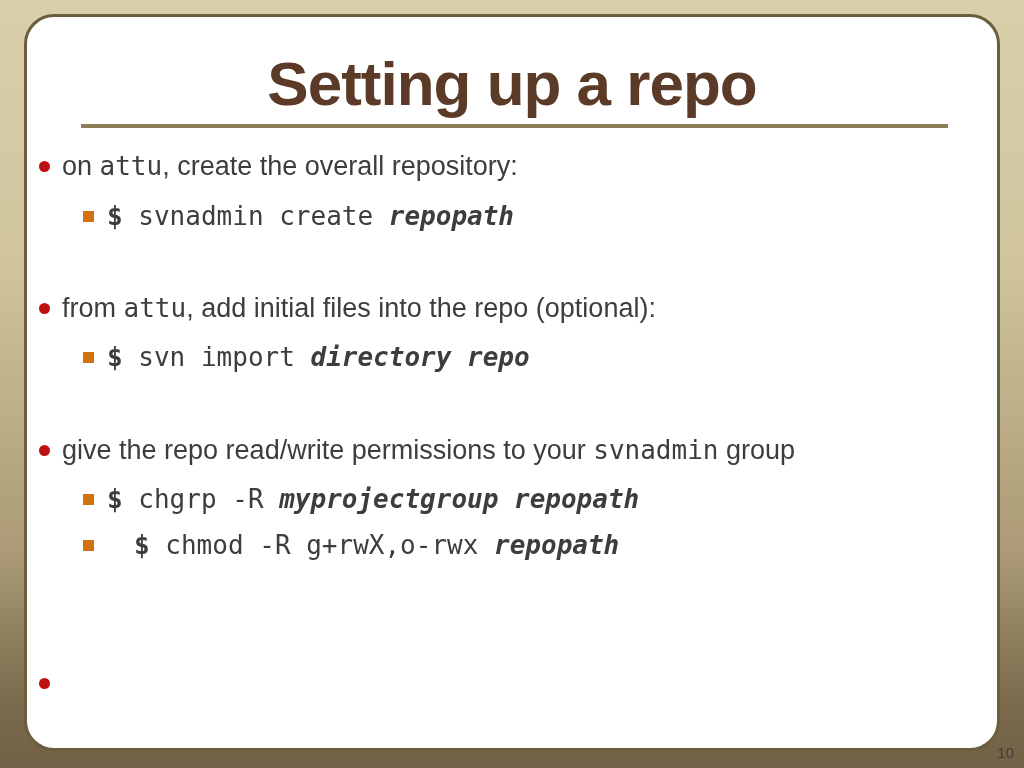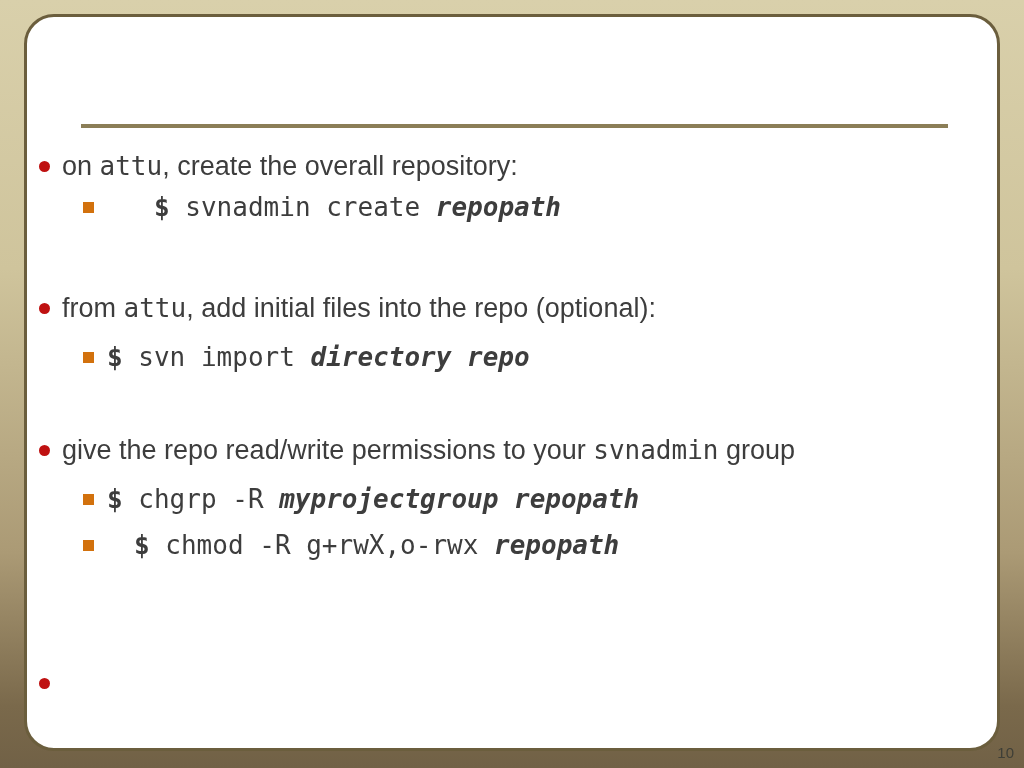--- a/index.html
+++ b/index.html
@@ -45,24 +45,25 @@
   .run-mono-boldit{font-family:"DejaVu Sans Mono",monospace;font-size:26px;font-weight:bold;font-style:italic;}
   .page-number{
     position:absolute;top:744px;right:10px;
     font-size:15px;font-weight:normal;color:#3f3f37;
   }
 </style>
 </head>
 <body>
 
 <div class="slide">
+  <div class="title">Setting up a repo</div>
   <div class="title-rule"></div>
   <div id="bullet-list">
       <div class="row main" style="top: 131px;"><span class="dot"></span><span class="runs"><span class="run-body">on </span><span class="run-mono">attu</span><span class="run-body">, create the overall repository:</span></span></div>
-      <div class="row sub" style="top: 172px; gap: 47px;"><span class="sq"></span><span class="runs"><span class="run-mono-bold">$</span><span class="run-mono"> svnadmin create </span><span class="run-mono-boldit">repopath</span></span></div>
+      <div class="row sub" style="top: 181px;"><span class="sq"></span><span class="runs"><span class="run-mono-bold">$</span><span class="run-mono"> svnadmin create </span><span class="run-mono-boldit">repopath</span></span></div>
       <div class="row main" style="top: 273px;"><span class="dot"></span><span class="runs"><span class="run-body">from </span><span class="run-mono">attu</span><span class="run-body">, add initial files into the repo (optional):</span></span></div>
       <div class="row sub" style="top: 322px;"><span class="sq"></span><span class="runs"><span class="run-mono-bold">$</span><span class="run-mono"> svn import </span><span class="run-mono-boldit">directory repo</span></span></div>
       <div class="row main" style="top: 415px;"><span class="dot"></span><span class="runs"><span class="run-body">give the repo read/write permissions to your </span><span class="run-mono">svnadmin</span><span class="run-body"> group</span></span></div>
       <div class="row sub" style="top: 464px;"><span class="sq"></span><span class="runs"><span class="run-mono-bold">$</span><span class="run-mono"> chgrp -R </span><span class="run-mono-boldit">myprojectgroup repopath</span></span></div>
       <div class="row sub" style="top: 510px; gap: 27px;"><span class="sq"></span><span class="runs"><span class="run-mono-bold">$</span><span class="run-mono"> chmod -R g+rwX,o-rwx </span><span class="run-mono-boldit">repopath</span></span></div>
       <div class="row main" style="top: 648px;"><span class="dot"></span></div>
     </div>
 </div>
 
 <div class="page-number">10</div>

